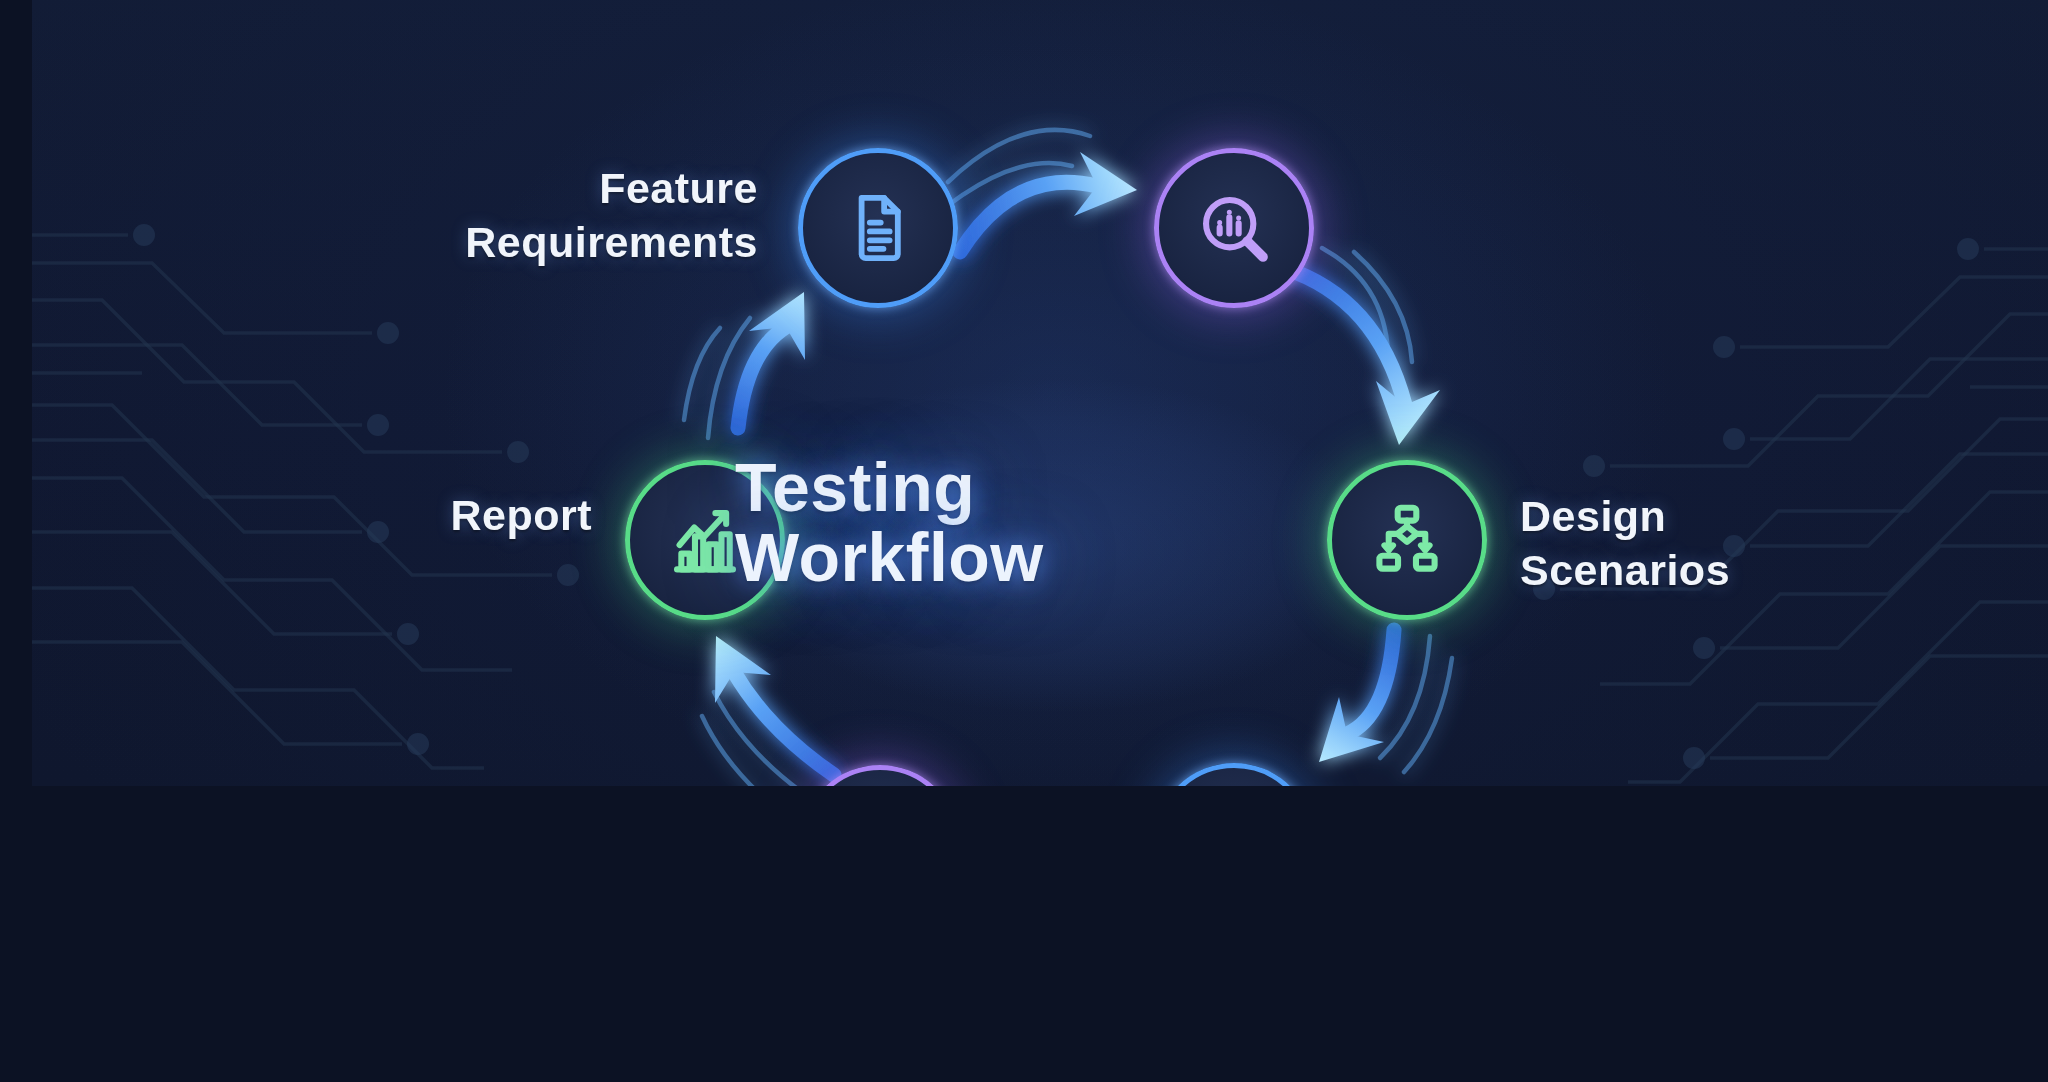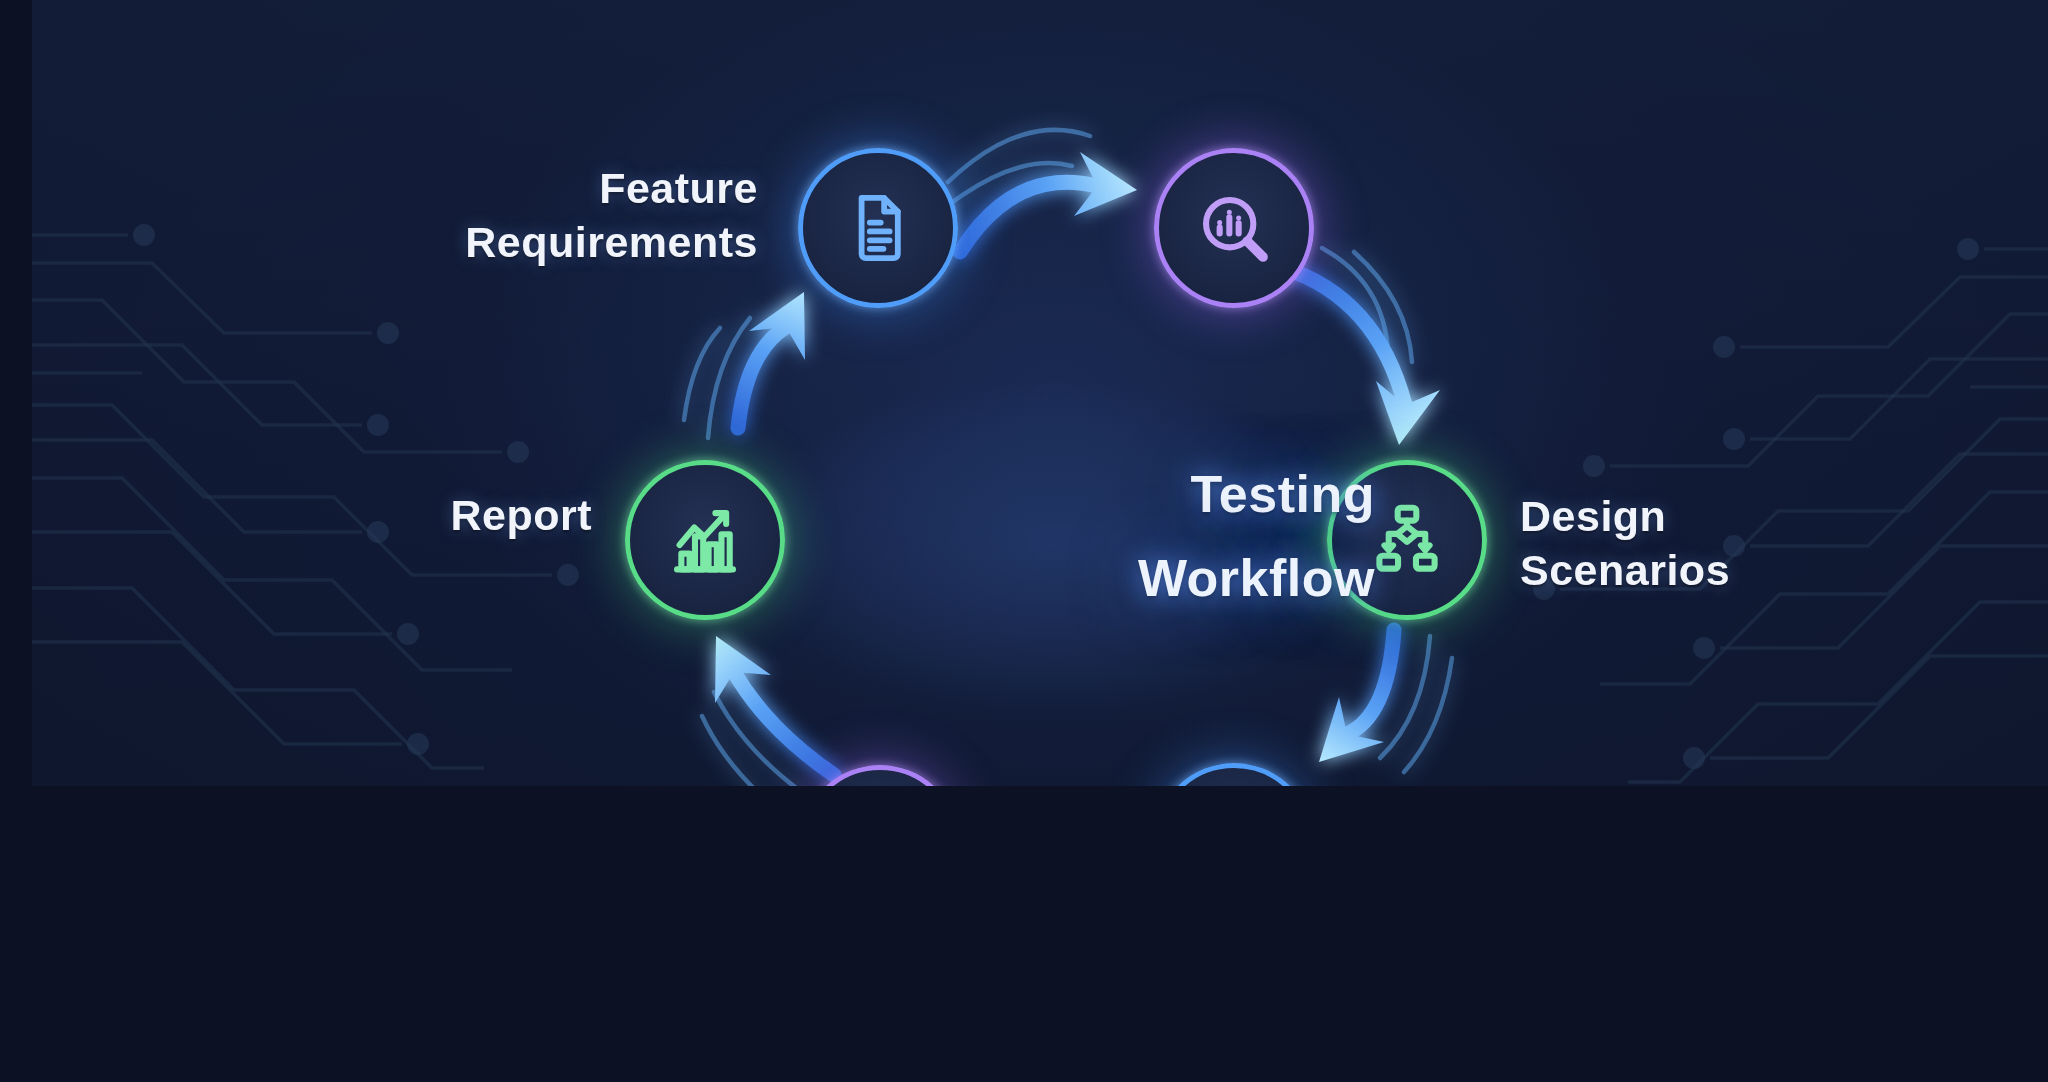--- a/index.html
+++ b/index.html
@@ -30,22 +30,22 @@
   .node-green{border-color:#58dc88;box-shadow:0 0 46px 8px rgba(72,216,132,.34),0 0 10px 1px rgba(140,240,180,.55);}
   .icon-stroke{fill:none;stroke-linecap:round;stroke-linejoin:round;stroke-width:1.7;}
   
   .label{
     position:absolute;color:#f1f5fb;font-size:43px;font-weight:600;line-height:54px;
     white-space:pre-line;letter-spacing:.5px;
     text-shadow:0 0 16px rgba(120,170,255,.35),0 2px 3px rgba(0,0,0,.55);
   }
   .ta-r{text-align:right;}
   .title{
-    position:absolute;left:703px;top:452px;width:640px;text-align:right;
-    color:#ecf3fd;font-size:52px;font-weight:700;line-height:84px;white-space:pre-line;
+    position:absolute;left:703px;top:452px;width:640px;text-align:left;
+    color:#ecf3fd;font-size:68px;font-weight:700;line-height:70px;white-space:pre-line;
     letter-spacing:.5px;
     text-shadow:0 0 26px rgba(96,150,255,.85),0 0 70px rgba(70,120,230,.55),0 2px 4px rgba(0,0,0,.5);
   }
   .center-glow{
     position:absolute;left:613px;top:330px;width:820px;height:430px;border-radius:50%;
     background:radial-gradient(closest-side, rgba(60,100,185,.28), rgba(60,100,185,.10) 55%, rgba(60,100,185,0) 78%);
   }
   .sparkle{position:absolute;left:1930px;top:965px;width:70px;height:70px;}
 </style>
 </head>

